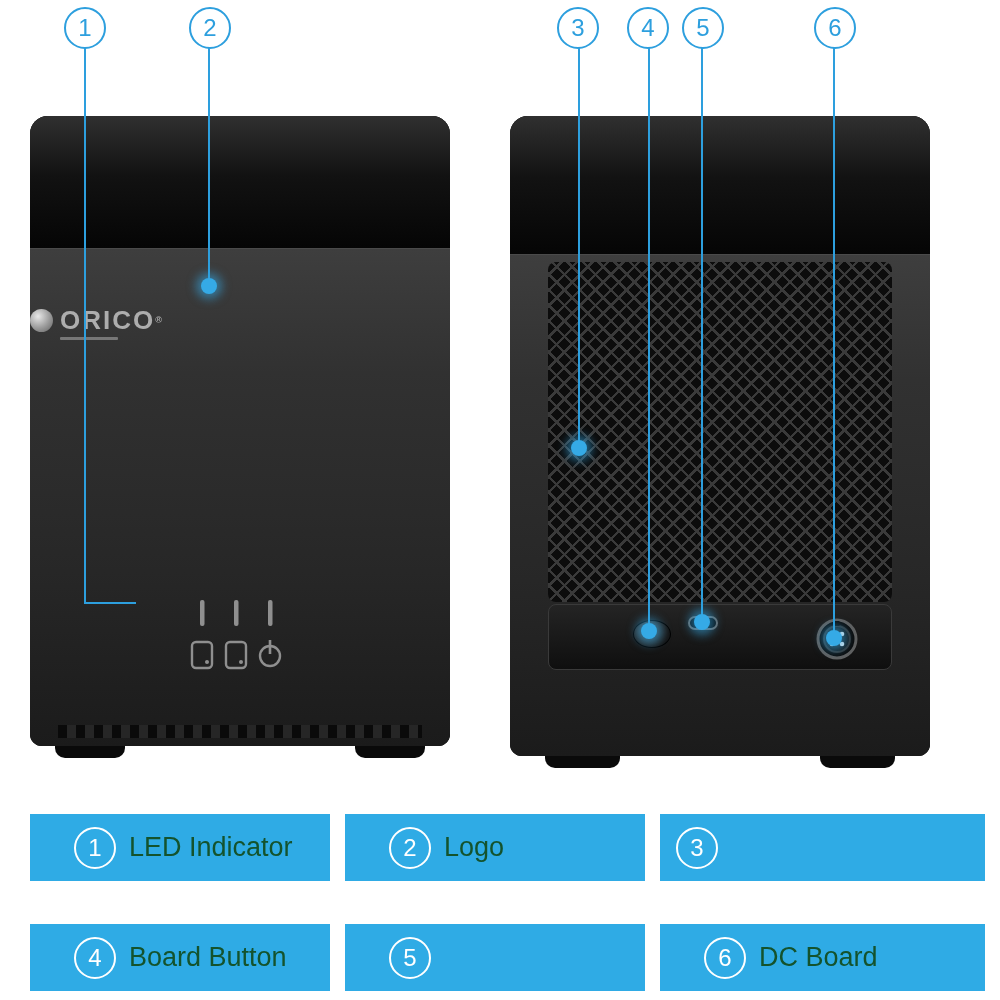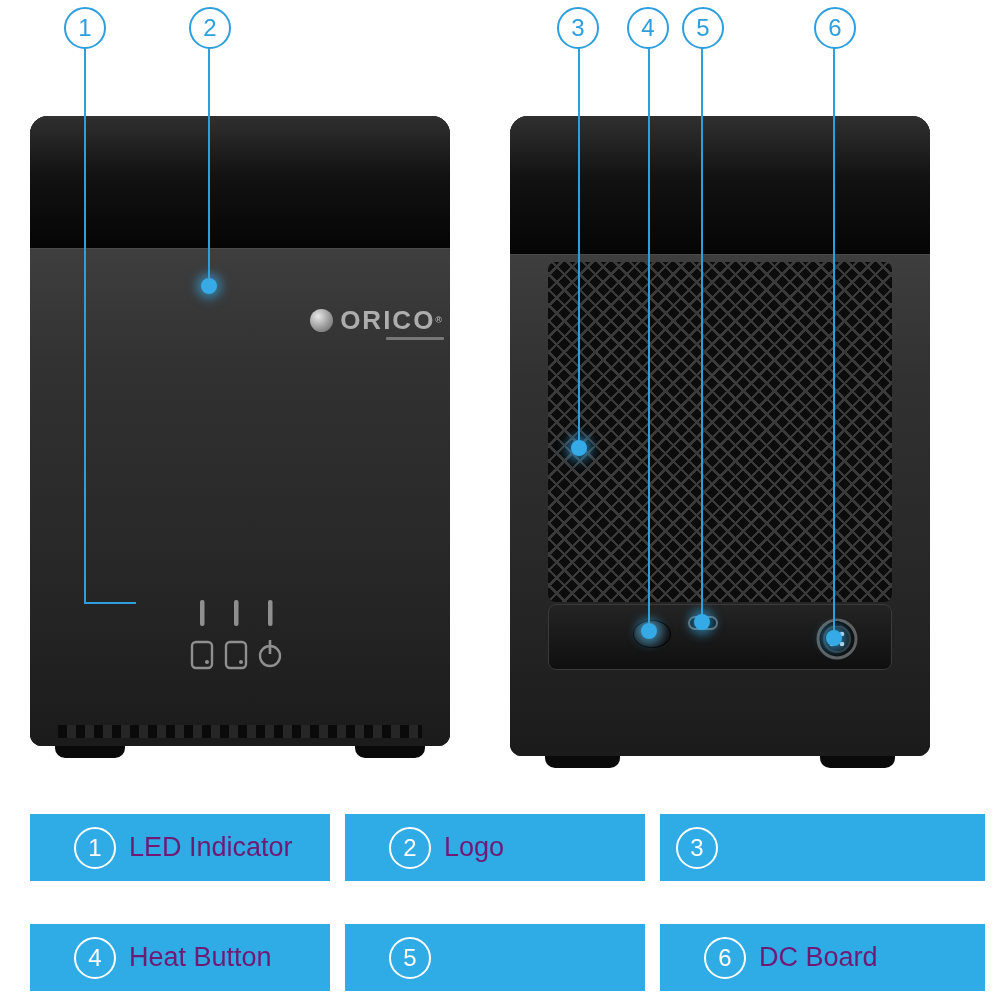--- a/index.html
+++ b/index.html
@@ -41,22 +41,22 @@
     background:linear-gradient(180deg,#3e3e3e 0%,#313131 25%,#272727 65%,#1b1b1b 100%);
     border-top:1px solid #4a4a4a;
   }
   .foot {
     position:absolute; height:16px; background:#0a0a0a;
     border-radius:0 0 10px 10px; z-index:0;
   }
 
   
   .logo {
-    position:absolute; left:0; right:6px; top:192px;
-    display:flex; flex-direction:column; align-items:flex-end; z-index:2;
+    position:absolute; left:0; right:0; top:192px;
+    display:flex; flex-direction:column; align-items:flex-start; z-index:2;
   }
   .logo-row { display:flex; align-items:flex-start; gap:7px; }
   .logo-icon {
     width:23px; height:23px; border-radius:50%; margin-top:1px;
     background:radial-gradient(circle at 35% 32%, #e8e8e8, #9a9a9a 55%, #5f5f5f 100%);
   }
   .logo-text {
     color:#adadad; font-weight:bold; font-size:26px; letter-spacing:2px;
     line-height:25px;
   }
@@ -101,21 +101,21 @@
   .legend-box {
     position:absolute; height:67px; background:var(--boxblue);
     display:flex; align-items:center; gap:13px; padding-left:44px;
     box-sizing:border-box; z-index:3;
   }
   .legend-circle {
     width:38px; height:38px; border:2px solid #fff; border-radius:50%;
     color:#fff; font-size:24px; line-height:38px; text-align:center;
     flex:0 0 auto;
   }
-  .legend-label { color:#701a75; font-size:27px; white-space:nowrap; }
+  .legend-label { color:#14532d; font-size:27px; white-space:nowrap; }
   .legend-tight { padding-left:16px; gap:10px; }
   .legend-tight .legend-label { font-size:23px; }
 </style>
 </head>
 <body>
 
 <div class="canvas">
 
   <div class="callout-circle" style="left:64px">1</div>
   <div class="callout-circle" style="left:189px">2</div>
@@ -204,21 +204,21 @@
   </div>
   <div class="legend-box" style="left:345px;top:814px;width:300px">
     <div class="legend-circle">2</div>
     <div class="legend-label">Logo</div>
   </div>
   <div class="legend-box legend-tight" style="left:660px;top:814px;width:325px">
     <div class="legend-circle">3</div>
   </div>
   <div class="legend-box" style="left:30px;top:924px;width:300px">
     <div class="legend-circle">4</div>
-    <div class="legend-label">Heat Button</div>
+    <div class="legend-label">Board Button</div>
   </div>
   <div class="legend-box" style="left:345px;top:924px;width:300px">
     <div class="legend-circle">5</div>
   </div>
   <div class="legend-box" style="left:660px;top:924px;width:325px">
     <div class="legend-circle">6</div>
     <div class="legend-label">DC Board</div>
   </div>
 
 </div>

